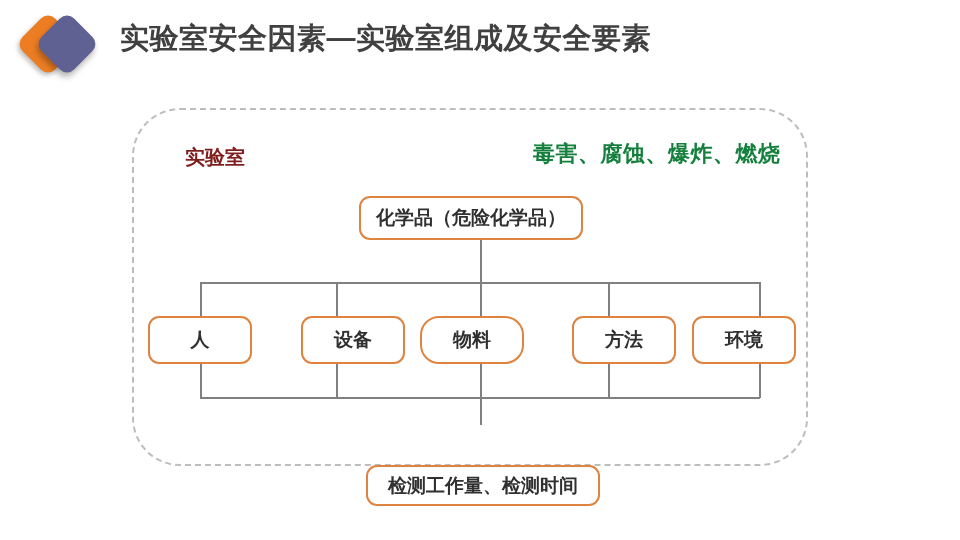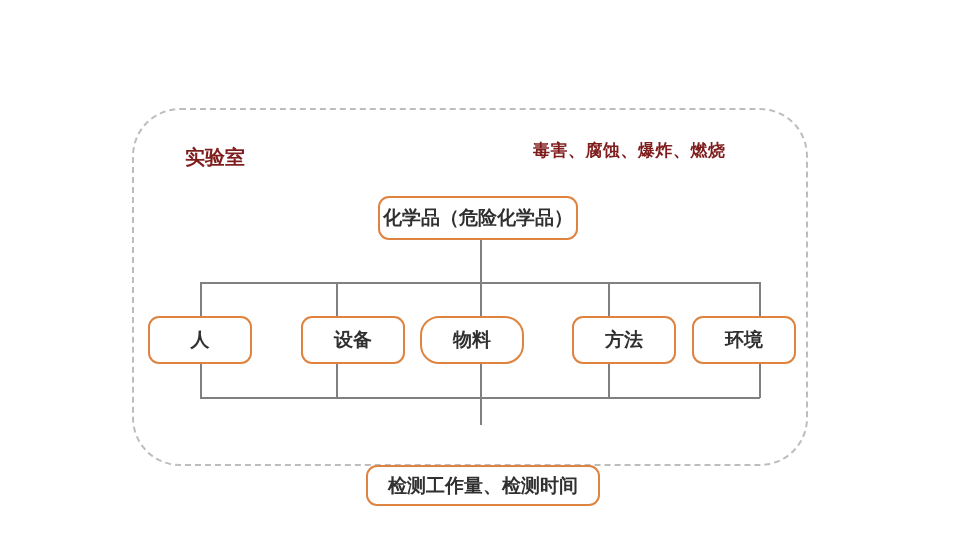--- a/index.html
+++ b/index.html
@@ -81,46 +81,46 @@
     top: 144px;
     font-size: 20px;
     font-weight: bold;
     color: #7f1d1d;
     white-space: nowrap;
   }
   #hazard-note {
     position: absolute;
     left: 533px;
     top: 139px;
-    font-size: 17px;
-    font-weight: bold;
-    color: #7f1d1d;
+    font-size: 22px;
+    font-weight: bold;
+    color: #15803d;
     letter-spacing: 0.5px;
     white-space: nowrap;
   }
 
   
   .node {
     position: absolute;
     box-sizing: border-box;
     border: 2.5px solid #DF8340;
     border-radius: 11px;
     background: #ffffff;
     display: flex;
     align-items: center;
     justify-content: center;
     color: #303030;
     font-weight: bold;
     z-index: 3;
     white-space: nowrap;
   }
   #node-top {
-    left: 378px;
+    left: 359px;
     top: 196px;
-    width: 200px;
+    width: 224px;
     height: 44px;
     font-size: 19px;
   }
   .node-mid {
     top: 316px;
     width: 104px;
     height: 48px;
     font-size: 19px;
   }
   #node-mid-0 { left: 148px; }
@@ -163,20 +163,27 @@
   #conn-rise-dn-3 { left: 608px; }
   #conn-rise-dn-4 { left: 759px; }
   #conn-lower-bus { left: 200px; top: 397px; width: 560px; }
   #conn-bottom-stem { left: 480px; top: 397px; height: 28px; }
 </style>
 </head>
 <body>
 
 <div id="slide">
 
+  <div id="header">
+    <div id="logo">
+      <div class="logo-diamond" id="logo-diamond-orange"></div>
+      <div class="logo-diamond" id="logo-diamond-purple"></div>
+    </div>
+    <div id="page-title">实验室安全因素—实验室组成及安全要素</div>
+  </div>
 
   <div id="lab-container"></div>
   <div id="lab-label">实验室</div>
   <div id="hazard-note">毒害、腐蚀、爆炸、燃烧</div>
 
   <div class="conn conn-v" id="conn-top-stem"></div>
   <div class="conn conn-h" id="conn-upper-bus"></div>
   <div class="conn conn-v conn-drop-up" id="conn-drop-up-0"></div>
   <div class="conn conn-v conn-drop-up" id="conn-drop-up-1"></div>
   <div class="conn conn-v conn-drop-up" id="conn-drop-up-2"></div>

